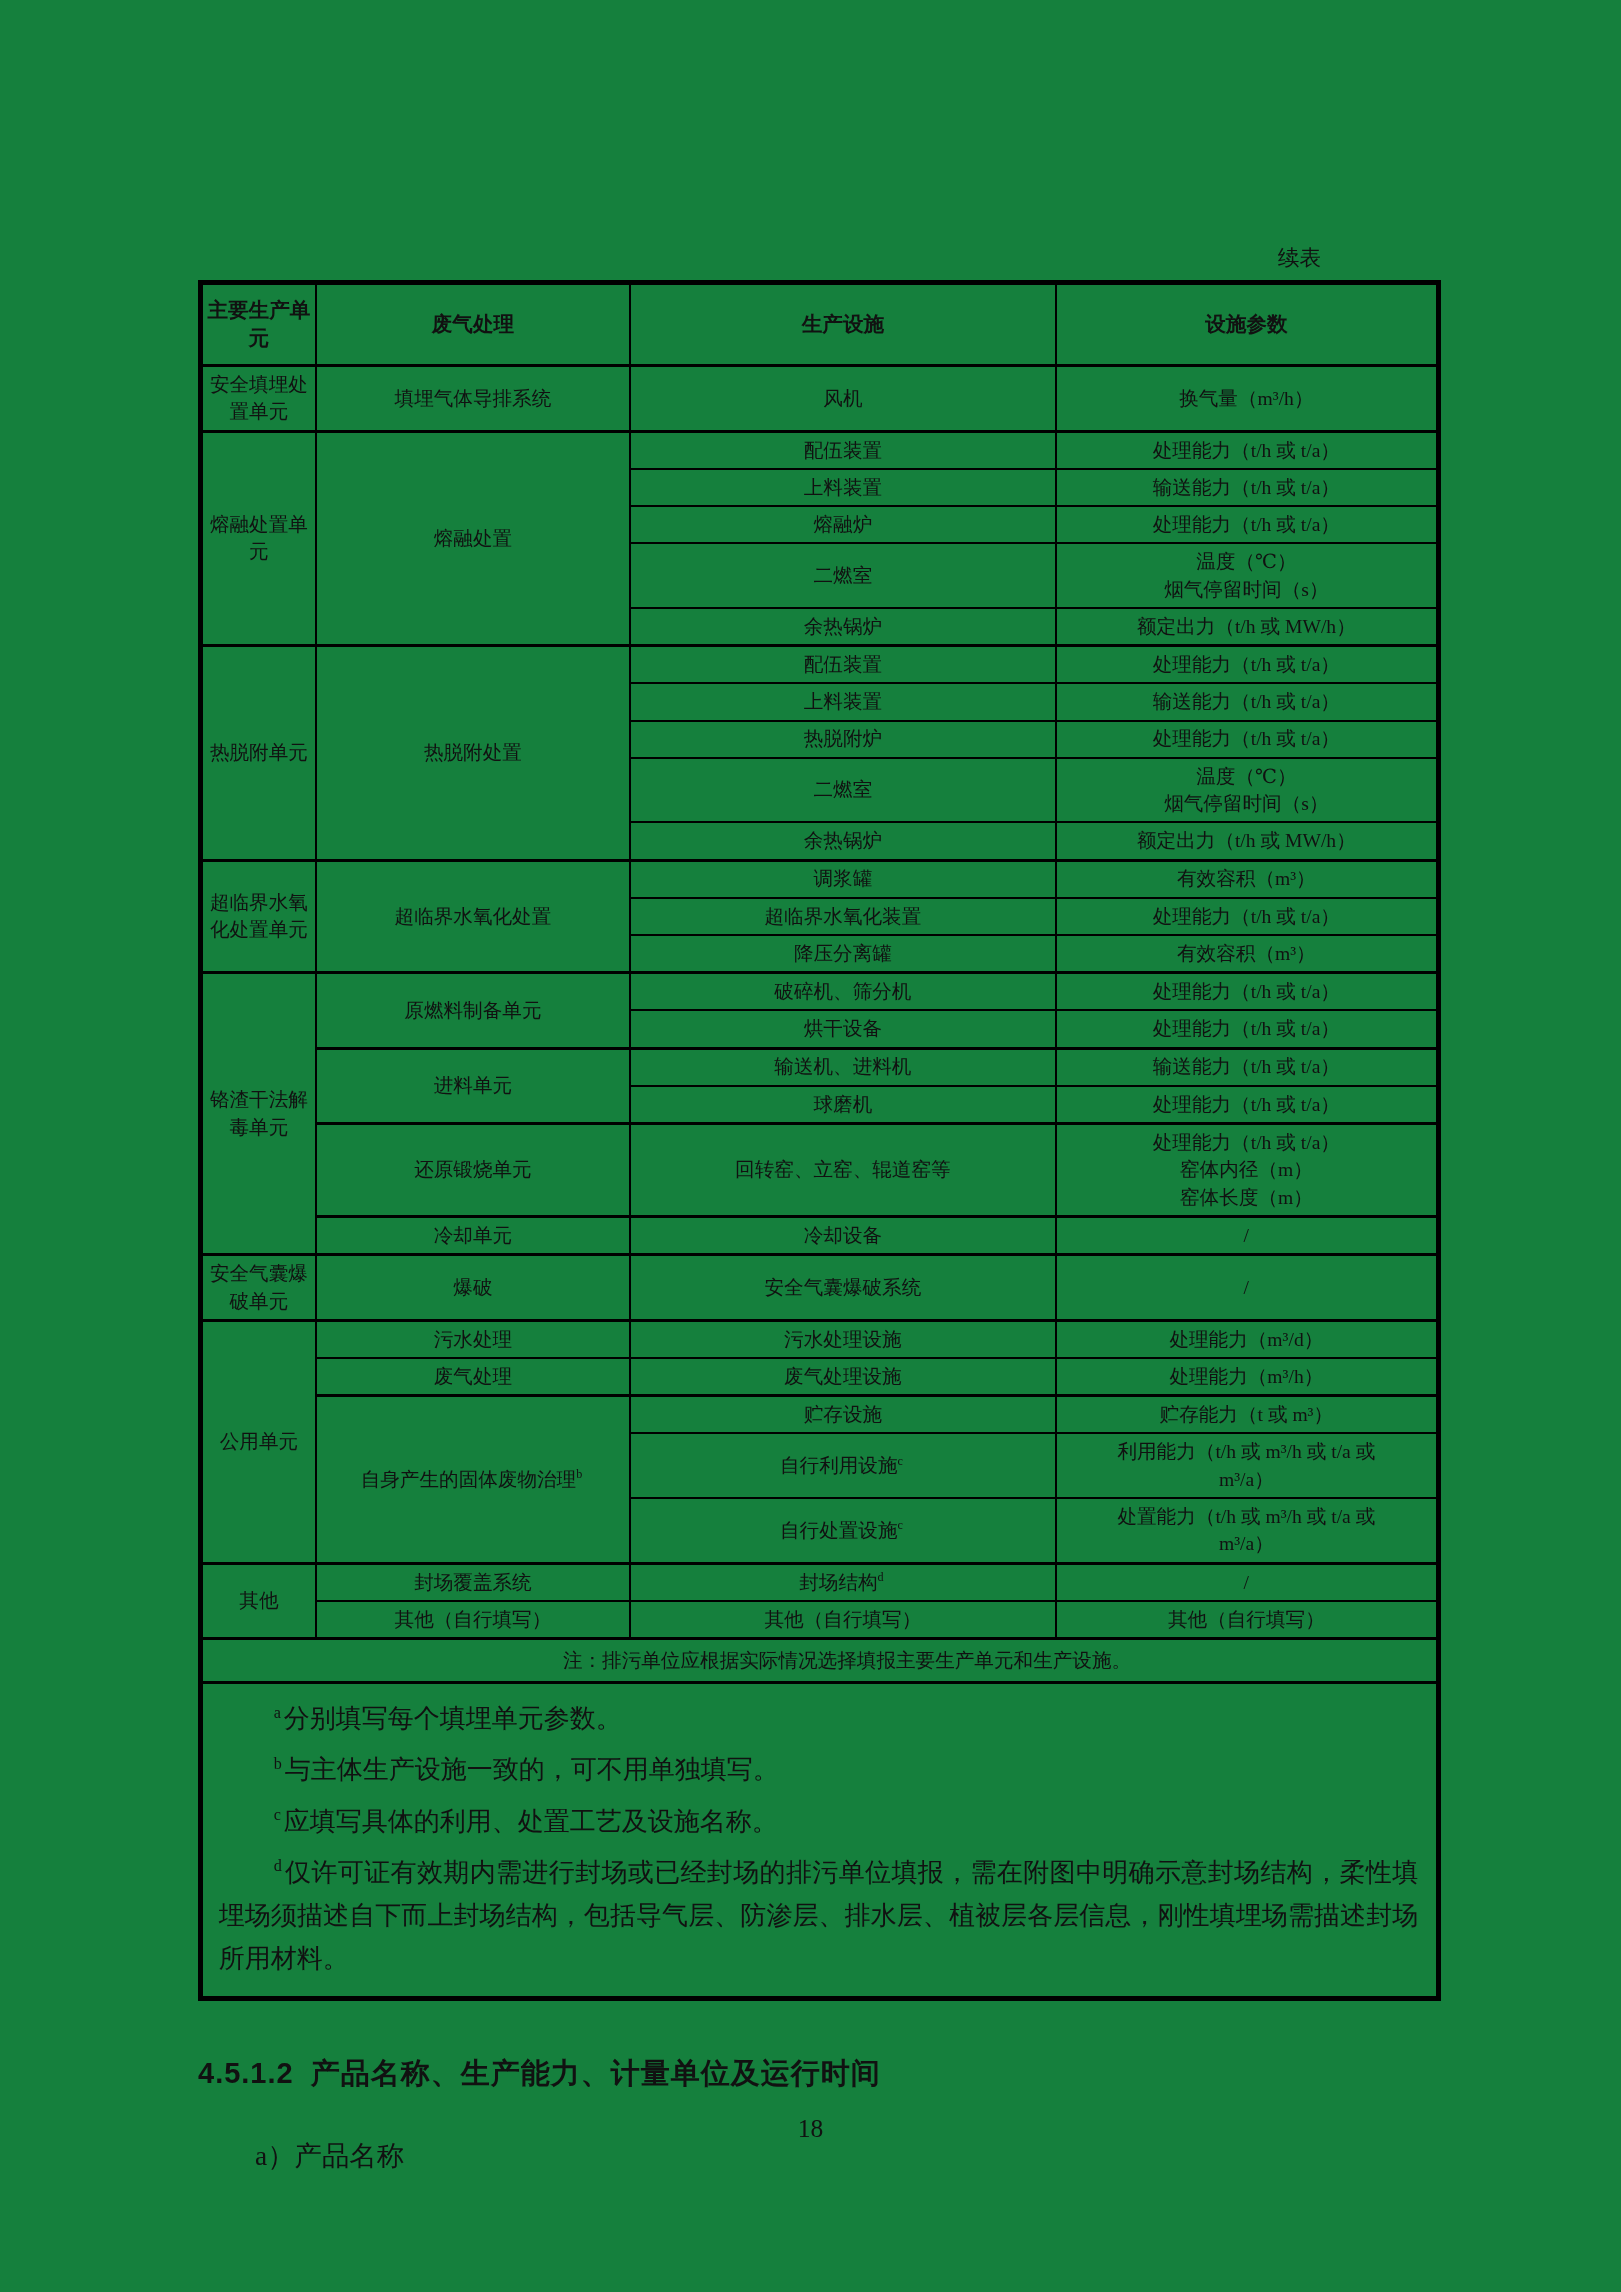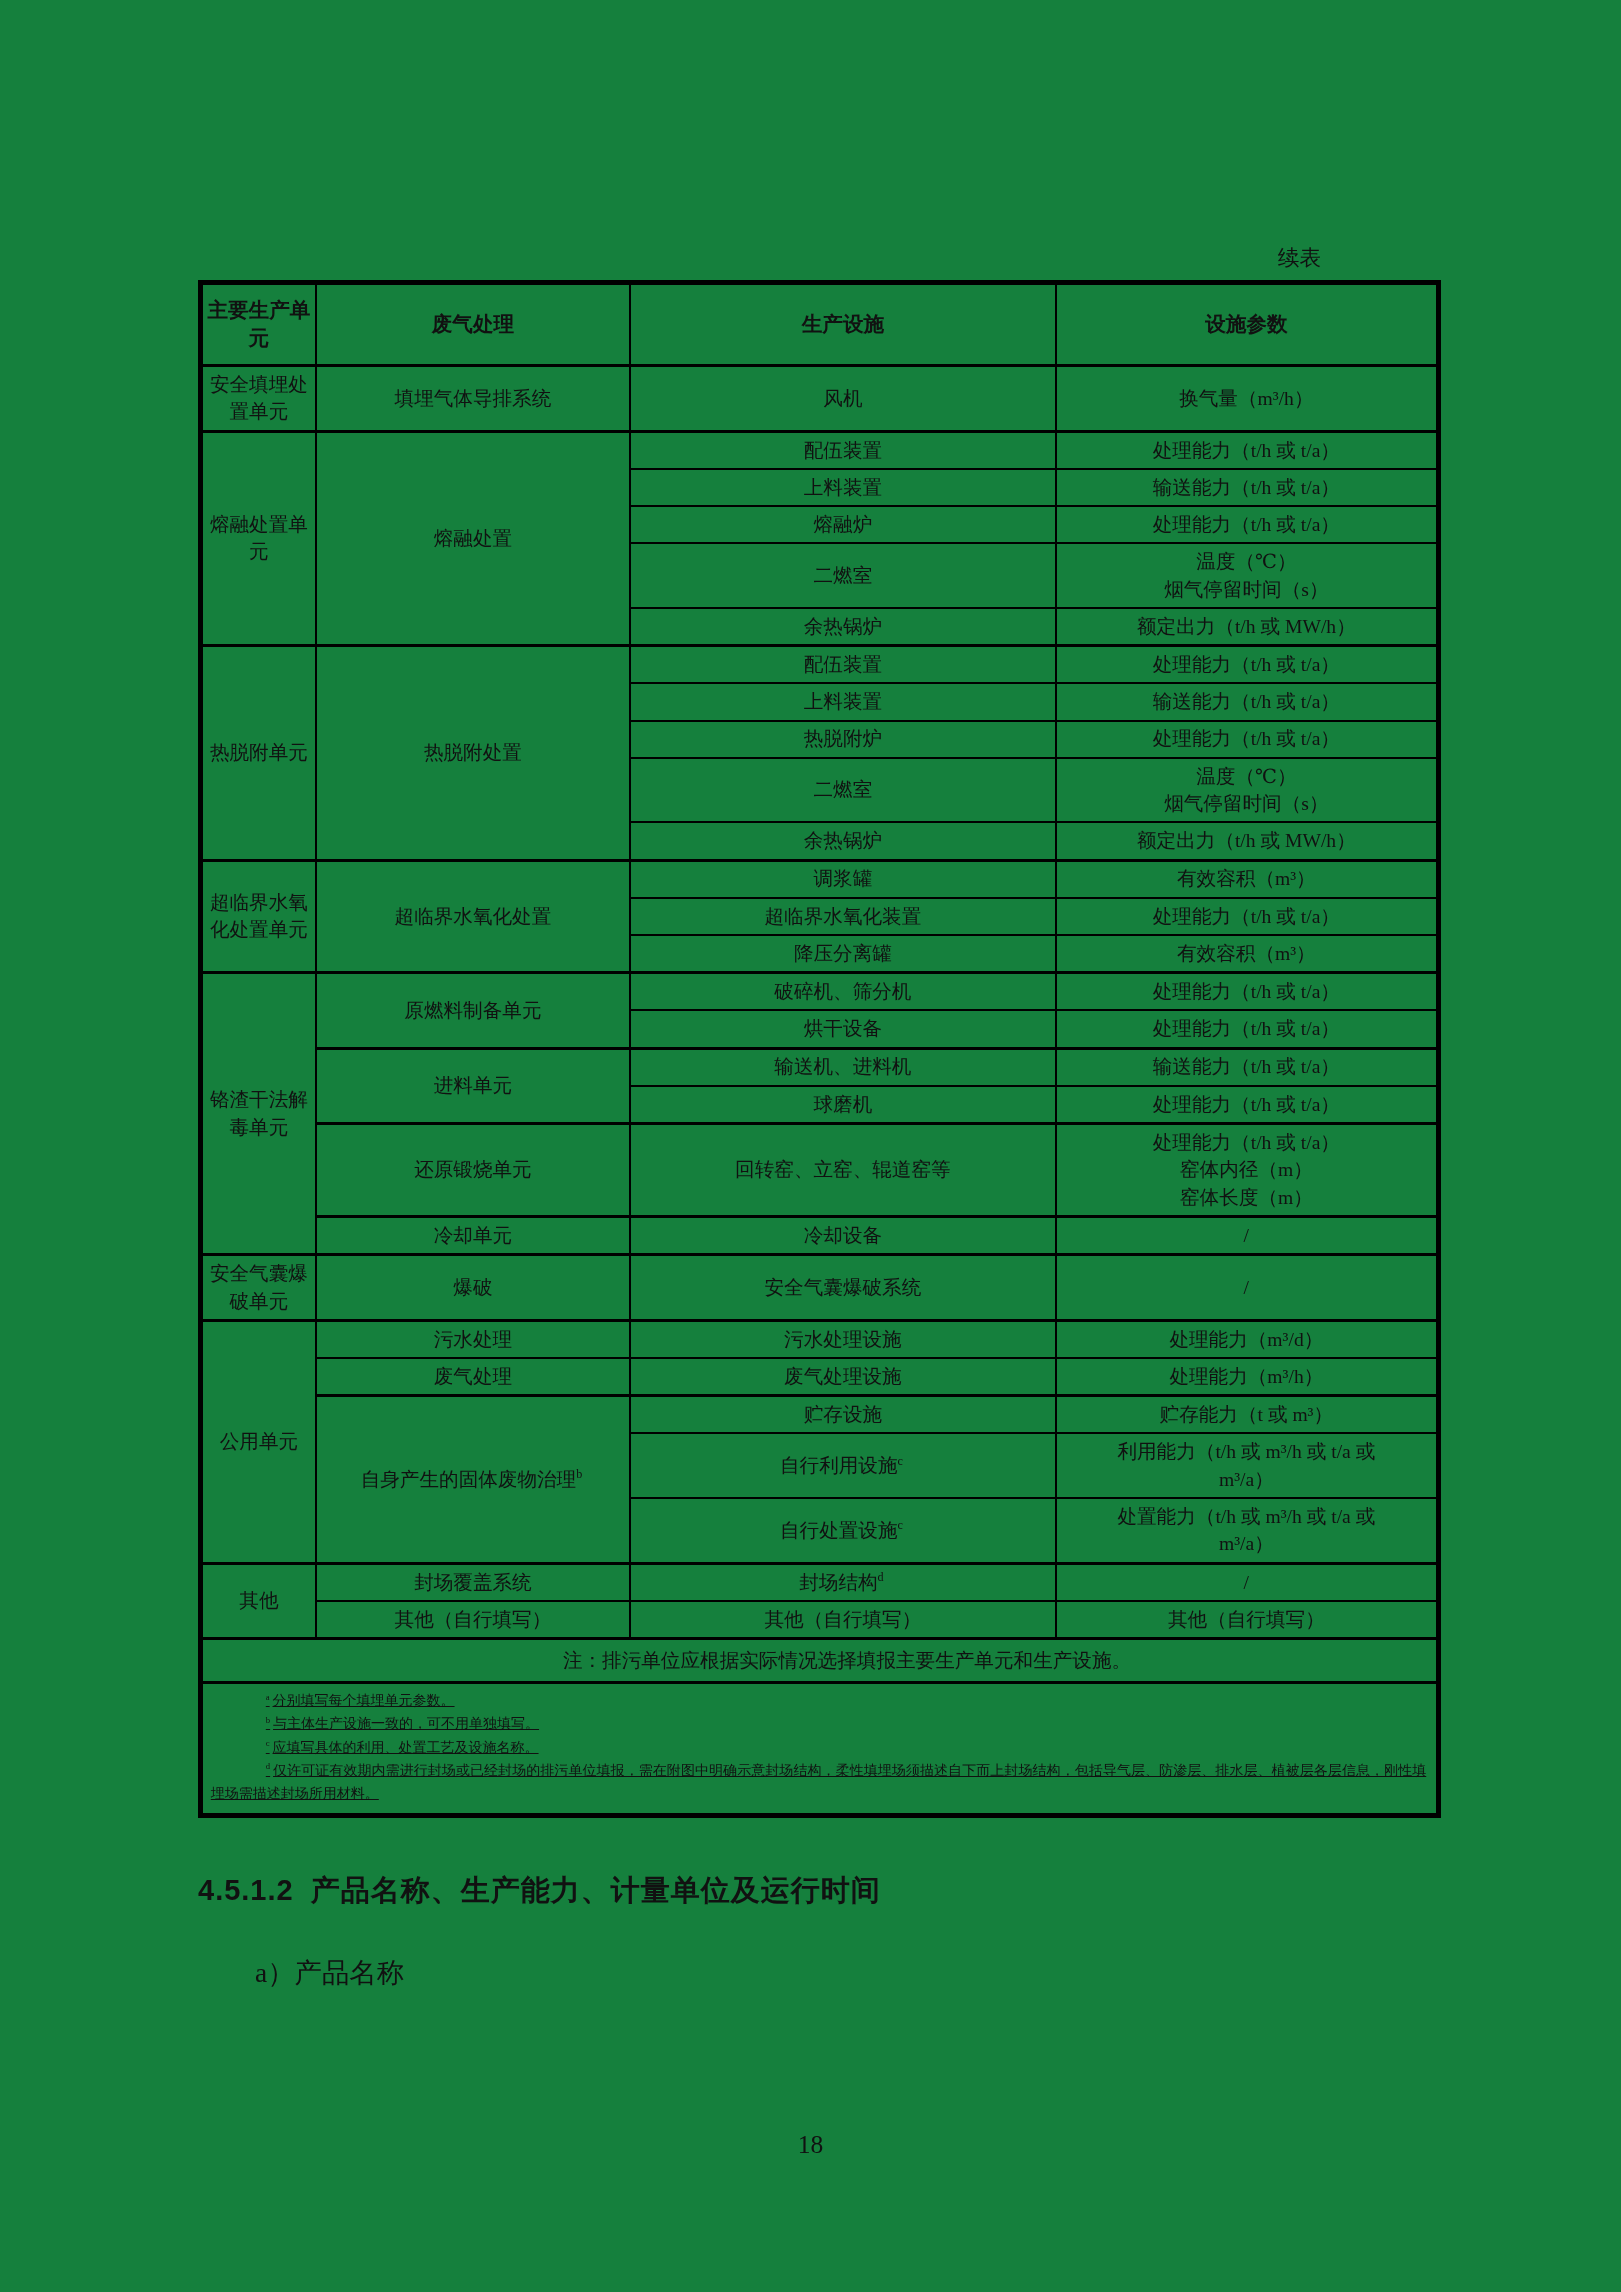--- a/index.html
+++ b/index.html
@@ -50,44 +50,43 @@
     text-indent:55px;
     padding:6.9px 9.8px;
     border-top:3.9px solid #000;
   }
   td.footnotes-cell{
     text-align:left;
     padding:4.9px 9.8px 7.8px 7.8px;
     border-top:3.9px solid #000;
   }
   td.footnotes-cell p{
-    margin:0;
+    margin:8px;
     text-indent:55px;
     text-align:justify;
     line-height:1.66;
-    font-size:14px;
-    text-decoration:underline;
+    font-size:26px;
   }
   .section-heading{
     margin-top:53px;
     font-family:"Liberation Sans","DejaVu Sans",sans-serif;
     font-weight:bold;
     font-size:29px;
     letter-spacing:1px;
   }
   .section-heading .num{margin-right:17px;}
   .list-item{
     margin-top:44px;
     padding-left:57px;
     font-size:27.4px;
   }
   .page-number{
     position:absolute;
     left:0;right:0;
-    bottom:133px;
+    bottom:149px;
     text-align:center;
     font-size:25.5px;
   }
 </style>
 </head>
 <body>
 
 <div class="page">
   <div class="content">
 

